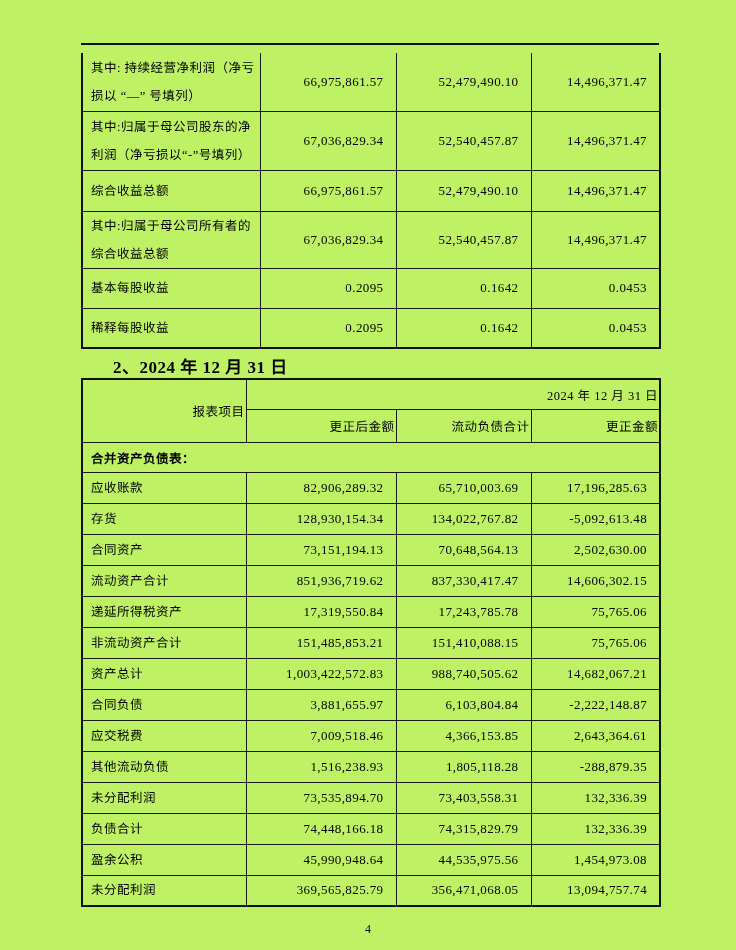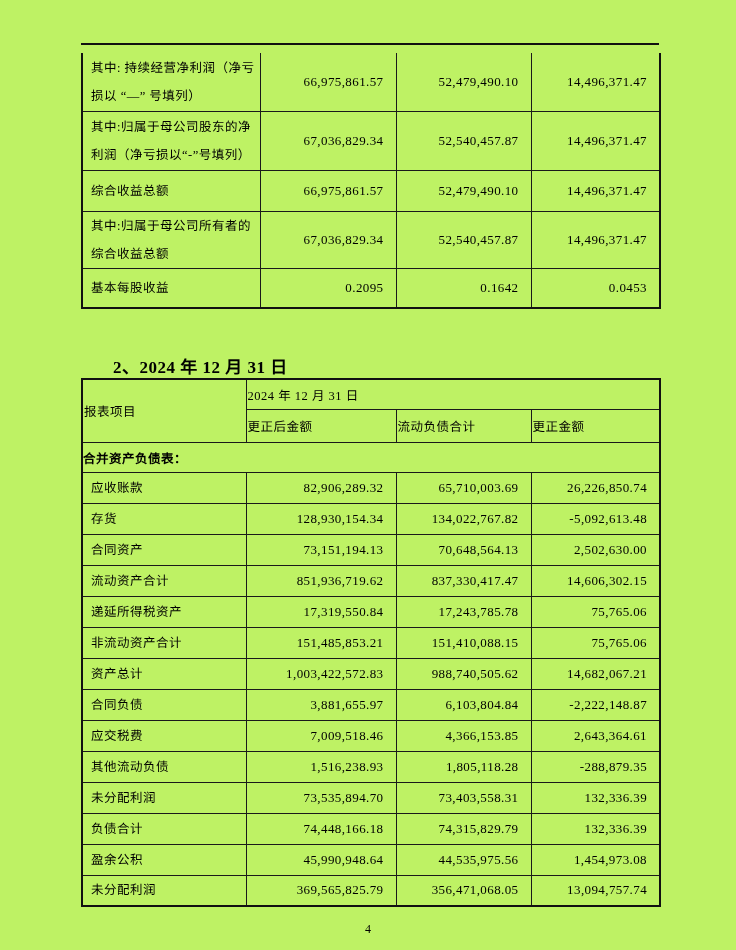--- a/index.html
+++ b/index.html
@@ -35,21 +35,21 @@
     letter-spacing: 0.5px;
     line-height: 28px;
   }
   .num {
     text-align: right;
     padding-right: 12px;
     font-size: 13px;
     letter-spacing: 0.4px;
   }
   .hdr {
-    text-align: left;
+    text-align: right;
     letter-spacing: 0.5px;
     font-weight: normal;
   }
   #table1 {
     position: absolute;
     left: 81px; top: 53px;
     border: 2px solid #111111;
     border-top: none;
   }
   #table1 tr:first-child td { border-top: none; }
@@ -72,21 +72,21 @@
     left: 81px; top: 378px;
     border: 2px solid #111111;
   }
   #table2 thead tr:nth-child(1) { height: 30px; }
   #table2 thead tr:nth-child(2) { height: 33px; }
   #table2 tbody tr.section-row { height: 30px; }
   #table2 tbody tr { height: 31px; }
   .section-cell {
     font-weight: bold;
     text-align: left;
-    padding-left: 0;
+    padding-left: 8px;
     letter-spacing: 0.5px;
   }
   .page-number {
     position: absolute;
     left: 0; top: 922px;
     width: 736px;
     text-align: center;
     font-size: 12px;
   }
 </style>
@@ -134,20 +134,26 @@
           <td class="num">14,496,371.47</td>
         </tr>
 
         <tr>
           <td class="lbl">基本每股收益</td>
           <td class="num">0.2095</td>
           <td class="num">0.1642</td>
           <td class="num">0.0453</td>
         </tr>
 
+        <tr>
+          <td class="lbl">稀释每股收益</td>
+          <td class="num">0.2095</td>
+          <td class="num">0.1642</td>
+          <td class="num">0.0453</td>
+        </tr>
 
     </tbody>
   </table>
 
   <div class="section-heading">2、2024 年 12 月 31 日</div>
 
   <table id="table2">
     <colgroup>
       <col style="width:164px">
         <col style="width:150px">
@@ -167,21 +173,21 @@
     </thead>
     <tbody>
       <tr class="section-row">
         <td class="section-cell" colspan="4">合并资产负债表：</td>
       </tr>
 
         <tr>
           <td class="lbl">应收账款</td>
           <td class="num">82,906,289.32</td>
           <td class="num">65,710,003.69</td>
-          <td class="num">26,226,850.74</td>
+          <td class="num">17,196,285.63</td>
         </tr>
 
         <tr>
           <td class="lbl">存货</td>
           <td class="num">128,930,154.34</td>
           <td class="num">134,022,767.82</td>
           <td class="num">-5,092,613.48</td>
         </tr>
 
         <tr>

